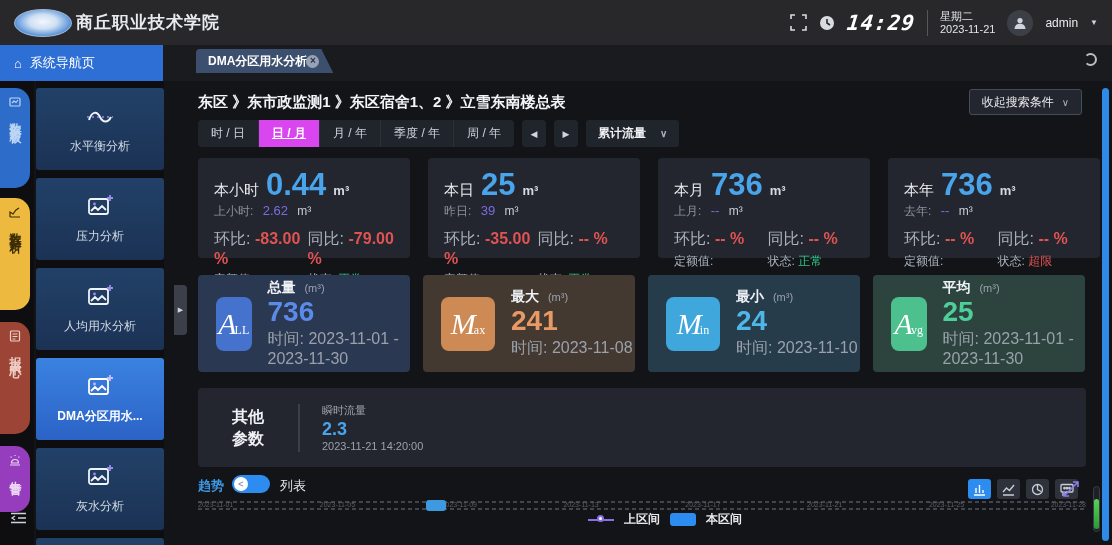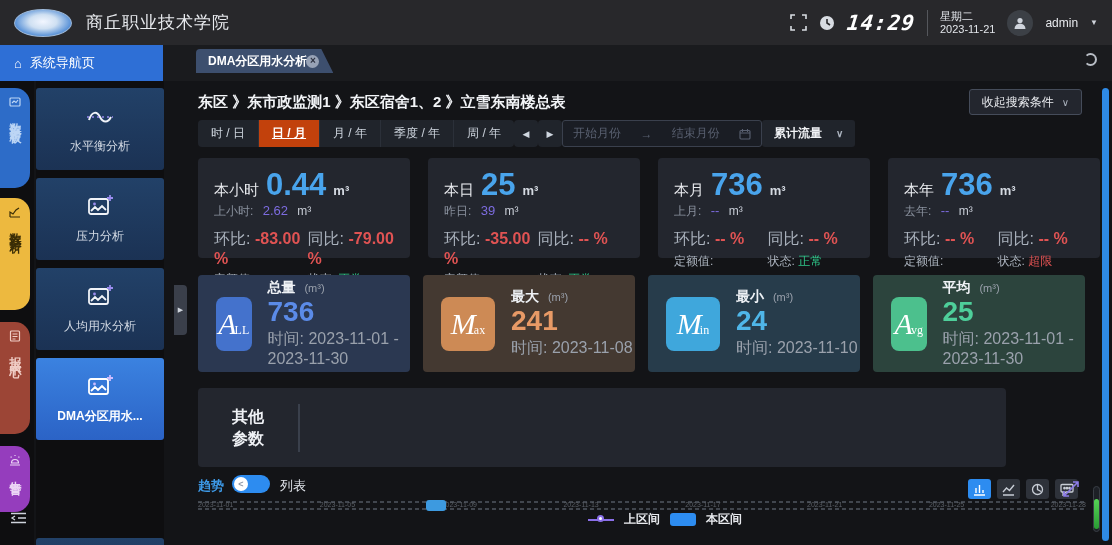--- a/index.html
+++ b/index.html
@@ -5,21 +5,21 @@
   * { margin:0; padding:0; box-sizing:border-box; }
   html,body { width:1112px; height:545px; overflow:hidden; background:#131417;
     font-family:"Liberation Sans", sans-serif; color:#e8eaee; }
 
   
   .header { position:absolute; left:0; top:0; width:1112px; height:45px; background:#28282b;
     display:flex; align-items:center; }
   .logo { width:58px; height:28px; margin-left:14px; border-radius:50%;
     background:radial-gradient(ellipse at 50% 45%, #f2f6ff 0%, #cfe0f2 35%, #5b93d8 70%, #1c4f9e 100%);
     border:1px solid #9db8d8; }
-  .app-title { margin-left:14px; font-size:17px; font-weight:normal; letter-spacing:1px;text-align:center; }
+  .app-title { margin-left:4px; font-size:17px; font-weight:bold; letter-spacing:1px;text-align:center; }
   .header-right { position:absolute; right:14px; top:0; height:45px; display:flex; align-items:center; gap:12px; }
   .hicon { color:#d8dce2; display:flex; align-items:center; }
   .clock-time { font-family:"DejaVu Sans Mono", monospace; font-style:italic; font-weight:bold;
     font-size:21px; letter-spacing:1px; color:#fff; transform:skewX(-6deg); }
   .hdr-divider { width:1px; height:26px; background:#55575c; }
   .date-block { font-size:11px; line-height:13px; color:#e2e5ea; }
   .avatar { width:26px; height:26px; border-radius:50%; background:#3c4046; display:flex;
     align-items:center; justify-content:center; }
   .admin-name { font-size:12px; color:#e8eaee; }
   .caret { font-size:8px; color:#cfd3da; }
@@ -63,26 +63,26 @@
     justify-content:center; cursor:pointer; }
 
   
   .main { position:absolute; left:190px; top:81px; width:922px; height:464px; background:#131417; }
   .breadcrumb { position:absolute; left:8px; top:12px; font-size:15px; font-weight:bold; color:#f2f4f7; }
   .collapse-search { position:absolute; right:30px; top:8px; height:26px; padding:0 12px;
     background:#23262e; border:1px solid #454c5a; border-radius:3px; font-size:12px; color:#e8eaee;
     display:flex; align-items:center; gap:8px; cursor:pointer; }
   .chev { color:#aab2bd; font-size:10px; }
 
-  .filter-row { position:absolute; left:8px; top:39px; height:27px; display:flex; gap:0; align-items:center;justify-content:space-between; }
+  .filter-row { position:absolute; left:8px; top:39px; height:27px; display:flex; gap:8px; align-items:center;justify-content:space-between; }
   .seg-group { display:flex; background:#20242b; border-radius:4px; overflow:hidden; height:27px; }
   .seg { padding:0 13px; font-size:12px; color:#cfd6df; display:flex; align-items:center;
     border-left:1px solid #2b3039; cursor:pointer; white-space:nowrap; }
   .seg:first-child { border-left:none; }
-  .seg.active { background:#c2410c; color:#fff; font-weight:bold;text-decoration:underline; }
+  .seg.active { background:#d946ef; color:#fff; font-weight:bold;text-decoration:underline; }
   .sq-btn { width:24px; height:27px; background:#20242b; border-radius:4px; color:#cfd6df;
     font-size:9px; display:flex; align-items:center; justify-content:center; cursor:pointer; }
   .date-box { height:27px; background:#1a1d24; border:1px solid #3a404d; border-radius:3px;
     display:flex; align-items:center; padding:0 10px; gap:8px; font-size:12px; color:#e8eaee; cursor:pointer; }
   .date-box .cal { color:#596070; }
   .range-box { width:200px; justify-content:space-between; color:#596070; }
   .range-box .ph { font-size:12px; color:#596070; }
   .select-box { height:27px; background:#20242b; border-radius:3px; display:flex; align-items:center;
     gap:14px; padding:0 12px; font-size:12px; font-weight:bold; color:#f0f2f5; cursor:pointer; }
 
@@ -115,21 +115,21 @@
   .sum-title { font-size:14px; font-weight:bold; color:#eef1f5; }
   .sum-unit { font-size:11px; color:#9aa1ac; margin-left:5px; font-weight:normal; }
   .sum-value { font-size:28px; font-weight:bold; line-height:30px; }
   .sum-time { font-size:16px; color:#9aa1ac; margin-top:2px; }
   .c-all { background:#2b3851; } .c-all .sum-icon { background:#4472cc; } .c-all .sum-value { color:#5b8be8; }
   .c-max { background:#443931; } .c-max .sum-icon { background:#cd8a55; } .c-max .sum-value { color:#e89a66; }
   .c-min { background:#273c4b; } .c-min .sum-icon { background:#3fa7dc; } .c-min .sum-value { color:#4fb6e8; }
   .c-avg { background:#2c443d; } .c-avg .sum-icon { background:#4cc08d; } .c-avg .sum-value { color:#4ecf9a; }
 
   
-  .other { position:absolute; left:8px; top:307px; width:808px; height:79px; background:#23262e;
+  .other { position:absolute; left:8px; top:307px; width:888px; height:79px; background:#23262e;
     border-radius:4px; display:flex; align-items:center; }
   .other-title { width:100px; text-align:center; font-size:16px; font-weight:bold; line-height:22px; color:#f0f2f6; }
   .other-div { width:2px; height:48px; background:#3a404c; }
   .other-body { margin-left:22px; }
   .op-label { font-size:11px; color:#9aa1ac; }
   .op-value { font-size:18px; font-weight:bold; color:#49a4ec; line-height:22px; }
   .op-time { font-size:11px; color:#9aa1ac; }
 
   
   .trend-label { position:absolute; left:8px; top:396px; font-size:13px; font-weight:bold; color:#3d9ae8;text-align:center; }
@@ -301,20 +301,31 @@
     <span class="s-icon">
       <svg width="28" height="26" viewBox="0 0 28 26" fill="none">
         <rect x="3" y="6" width="19" height="15" rx="2" stroke="#ffffff" stroke-width="1.8"></rect>
         <circle cx="8.5" cy="11" r="1.4" fill="#cdbcff"></circle>
         <path d="M5 18l4-4 3 3 4-4 4 4" stroke="#ffffff" stroke-width="1.8"></path>
         <path d="M24 2v6M21 5h6" stroke="#cdbcff" stroke-width="1.8"></path>
         </svg>
     </span>
     <span class="s-label">DMA分区用水...</span>
   </div>
+  <div class="side-card" style="top:367px">
+    <span class="s-icon">
+      <svg width="28" height="26" viewBox="0 0 28 26" fill="none">
+        <rect x="3" y="6" width="19" height="15" rx="2" stroke="#f0f3f8" stroke-width="1.8"></rect>
+        <circle cx="8.5" cy="11" r="1.4" fill="#9b8cf0"></circle>
+        <path d="M5 18l4-4 3 3 4-4 4 4" stroke="#f0f3f8" stroke-width="1.8"></path>
+        <path d="M24 2v6M21 5h6" stroke="#9b8cf0" stroke-width="1.8"></path>
+        </svg>
+    </span>
+    <span class="s-label">灰水分析</span>
+  </div>
   <div class="side-card" style="top:457px"></div>
 </div>
 <div class="expander">▶</div>
 
 <div class="main">
 
   <div class="breadcrumb">东区 》东市政监测1 》东区宿舍1、2 》立雪东南楼总表</div>
   <div class="collapse-search">
     <span>收起搜索条件</span>
     <span class="chev">∨</span>
@@ -323,31 +334,20 @@
   <div class="filter-row">
     <div class="seg-group">
       <div class="seg">时 / 日</div>
       <div class="seg active">日 / 月</div>
       <div class="seg">月 / 年</div>
       <div class="seg">季度 / 年</div>
       <div class="seg">周 / 年</div>
     </div>
     <div class="sq-btn">◀</div>
     <div class="sq-btn">▶</div>
-    <div class="date-box range-box">
-      <span class="ph">开始月份</span>
-      <span>→</span>
-      <span class="ph">结束月份</span>
-      <span class="cal">
-        <svg width="12" height="12" viewBox="0 0 12 12" fill="none" stroke="currentColor" stroke-width="1.1">
-          <rect x="1" y="2.5" width="10" height="8.5" rx="1"></rect>
-            <path d="M3.5 1v3M8.5 1v3M1 5h10"></path>
-          </svg>
-      </span>
-    </div>
     <div class="select-box">
       <span>累计流量</span>
       <span class="chev">∨</span>
     </div>
   </div>
 
   <div class="stats">
     <div class="stat-card">
       <div class="s-row1">
         <span class="s-plabel">本小时</span>
@@ -492,20 +492,25 @@
       </div>
     </div>
   </div>
 
   <div class="other">
     <div class="other-title">
       <div>其他</div>
       <div>参数</div>
     </div>
     <div class="other-div"></div>
+    <div class="other-body">
+      <div class="op-label">瞬时流量</div>
+      <div class="op-value">2.3</div>
+      <div class="op-time">2023-11-21 14:20:00</div>
+    </div>
   </div>
 
   <div class="trend-label">趋势</div>
   <div class="toggle">
     <div class="knob">&lt;</div>
   </div>
   <div class="list-label">列表</div>
 
   <div class="chart-btns">
     <div class="cbtn active">

